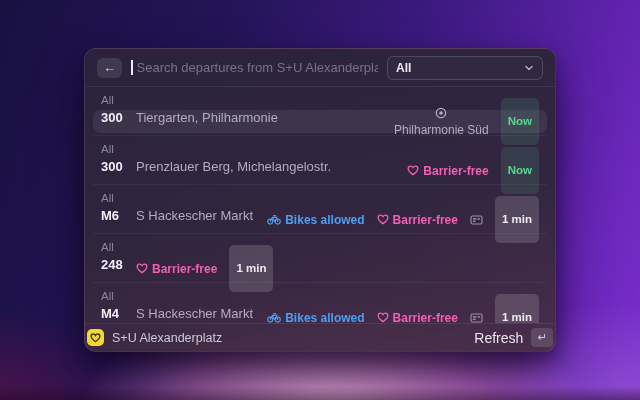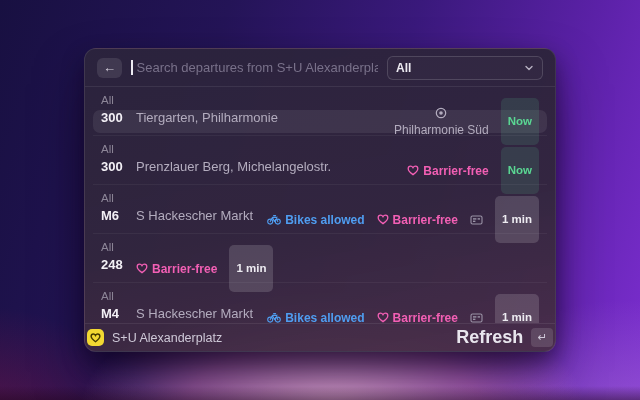--- a/index.html
+++ b/index.html
@@ -53,21 +53,21 @@
   .badge { font-size:11.5px; font-weight:700; padding:16px 7px; border-radius:5px; line-height:1.3; }
   .badge.green { color:#5ad793; background:rgba(90,215,147,0.14); }
   .badge.gray  { color:#edebf1; background:rgba(255,255,255,0.15); }
   .icn { display:inline-flex; flex:0 0 auto; }
   
   .ftr { flex:0 0 28px; display:flex; align-items:center; gap:8px; padding:0 2px;
          border-top:1px solid rgba(255,255,255,0.08); }
   .app-icon { width:17px; height:17px; border-radius:5px; background:#f2d832;
               display:flex; align-items:center; justify-content:center; }
   .ftr-station { color:#cfc9d8; font-size:12.5px; flex:1 1 auto; }
-  .refresh { color:#e9e6ee; font-size:18px; font-weight:700; }
+  .refresh { color:#e9e6ee; font-size:14px; font-weight:400; }
   .key { background:rgba(255,255,255,0.13); border-radius:4px; padding:1px 6px;
          color:#cfc9d8; font-size:11.5px; line-height:1.4; }
 </style>
 </head>
 <body>
 
 <div class="window">
 
   <div class="hdr">
     <div class="back-btn">

